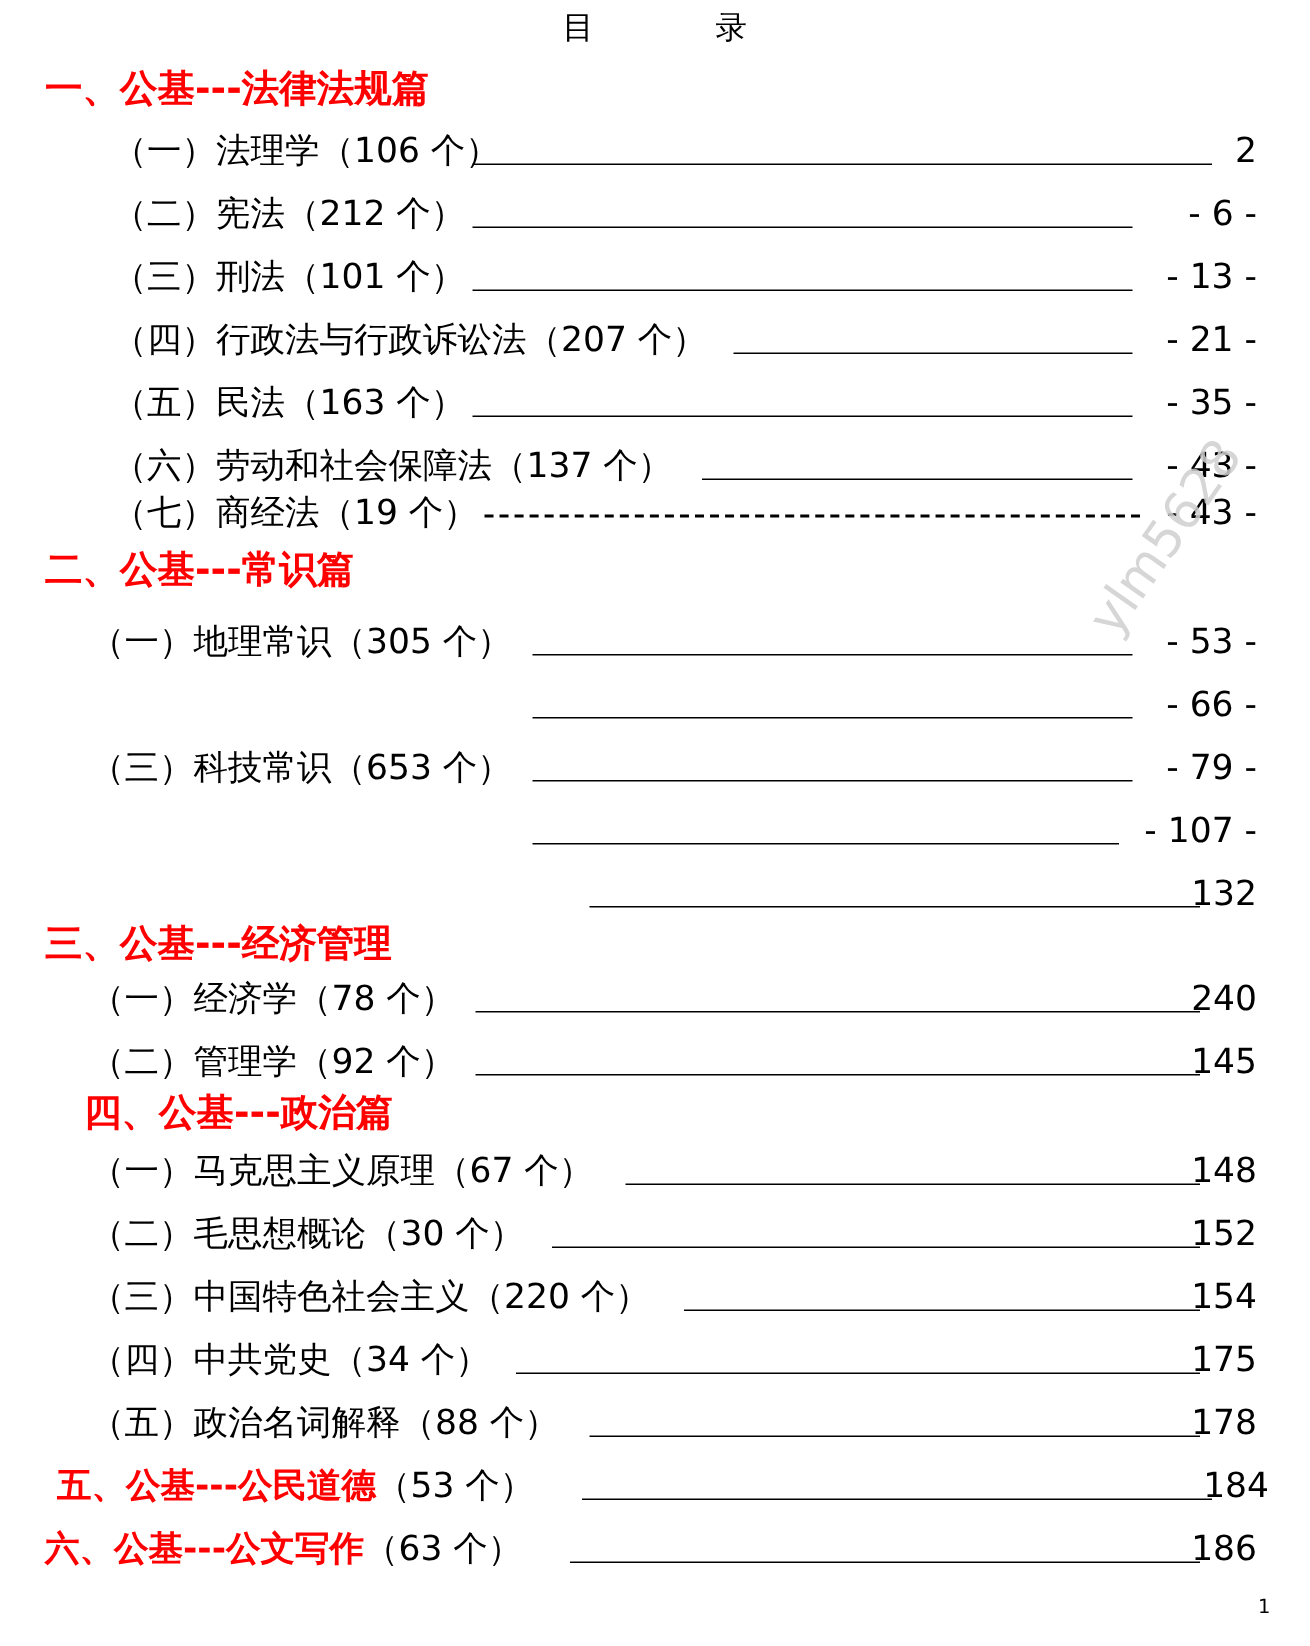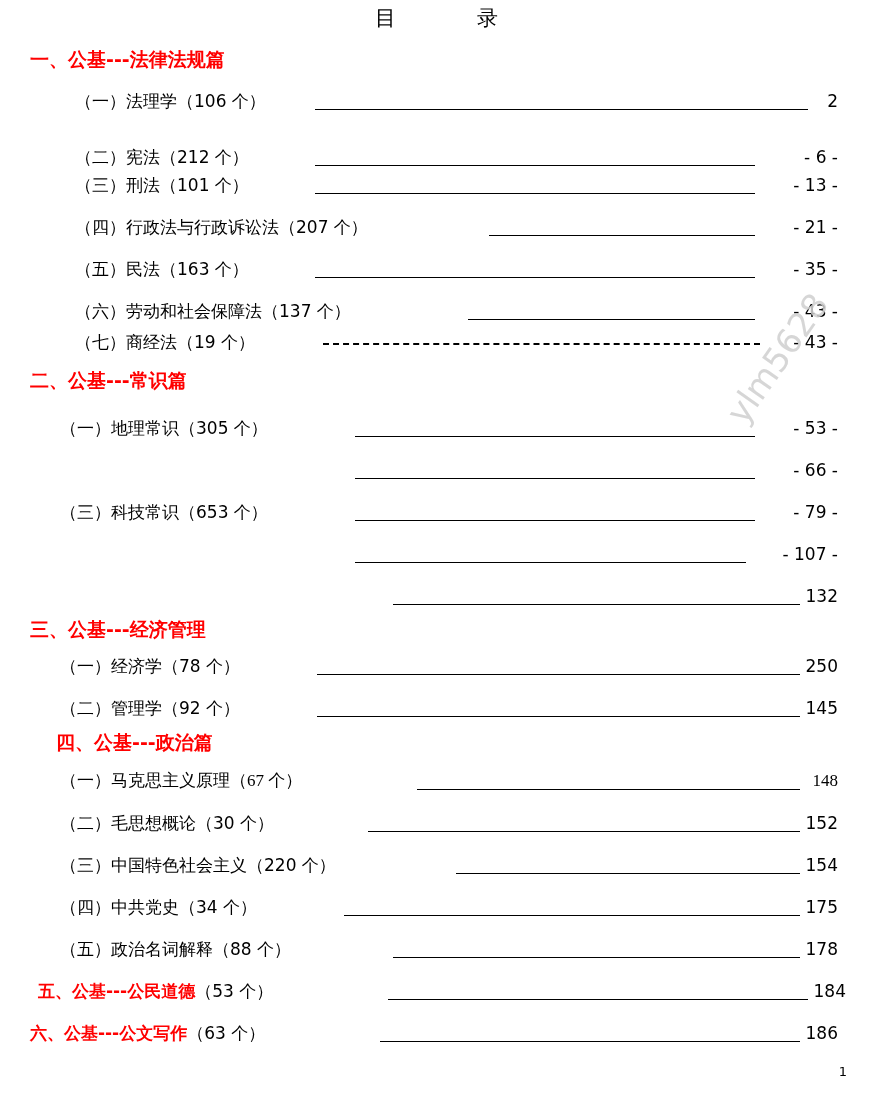--- a/index.html
+++ b/index.html
@@ -1,22 +1,22 @@
 <!DOCTYPE html>
 <html><head>
 <meta charset="utf-8">
 <style>
   html, body { margin: 0; padding: 0; background: #ffffff; }
   body { width: 873px; height: 1097px; position: relative; overflow: hidden;
          font-family: "DejaVu Sans", "Liberation Sans", sans-serif; color: #000; }
   .title { position: absolute; top: 4px; left: 0; width: 873px; text-align: center;
            font-size: 21px; letter-spacing: 30px; padding-left: 30px; box-sizing: border-box; }
-  .sec { position: absolute; left: 30px; font-size: 19px; font-weight: bold; color: #ff0000;
+  .sec { position: absolute; left: 30px; font-size: 25px; font-weight: bold; color: #ff0000;
          white-space: nowrap; line-height: 24px; }
-  .row { position: absolute; height: 26px; line-height: 26px; font-size: 17px; white-space: nowrap; }
+  .row { position: absolute; height: 26px; line-height: 26px; font-size: 23px; white-space: nowrap; }
   .row .label { position: absolute; left: 0; top: 0; }
   .row .label .red { color: #ff0000; font-weight: bold; }
   .row .leader { position: absolute; top: 0; height: 21px; border-bottom: 1.3px solid #000; }
   .row .leader.dash { border-bottom: none; height: 14px; border-bottom: 2px dashed #000; }
   .row .page { position: absolute; top: 0; right: 0; text-align: right; }
   .footer-num { position: absolute; right: 26px; top: 1064px; font-size: 13px; }
   .watermark { position: absolute; left: 718px; top: 408px; font-size: 34px; color: #d0d0d0;
                transform: rotate(-55deg); transform-origin: left top; pointer-events: none;
                font-family: "DejaVu Sans", sans-serif; opacity: .85; }
 </style>
@@ -25,21 +25,21 @@
 
 <div class="title">目　录</div>
 
 <div class="sec" style="top:47px;">一、公基---法律法规篇</div>
 
 <div class="row" style="top:88px; left:75px; width:763px;">
   <span class="label">（一）法理学（106 个）</span>
   <span class="leader" style="left:240px; right:30px;"></span>
   <span class="page">2</span>
 </div>
-<div class="row" style="top:144px; left:75px; width:763px;">
+<div class="row" style="top:130px; left:75px; width:763px;">
   <span class="label">（二）宪法（212 个）</span>
   <span class="leader" style="left:240px; right:83px;"></span>
   <span class="page">- 6 -</span>
 </div>
 <div class="row" style="top:172px; left:75px; width:763px;">
   <span class="label">（三）刑法（101 个）</span>
   <span class="leader" style="left:240px; right:83px;"></span>
   <span class="page">- 13 -</span>
 </div>
 <div class="row" style="top:214px; left:75px; width:763px;">
@@ -86,31 +86,31 @@
 <div class="row" style="top:583px; left:60px; width:778px;">
   <span class="leader" style="left:333px; right:38px;"></span>
   <span class="page">132</span>
 </div>
 
 <div class="sec" style="top:617px;">三、公基---经济管理</div>
 
 <div class="row" style="top:653px; left:60px; width:778px;">
   <span class="label">（一）经济学（78 个）</span>
   <span class="leader" style="left:257px; right:38px;"></span>
-  <span class="page">250</span>
+  <span class="page">240</span>
 </div>
 <div class="row" style="top:695px; left:60px; width:778px;">
   <span class="label">（二）管理学（92 个）</span>
   <span class="leader" style="left:257px; right:38px;"></span>
   <span class="page">145</span>
 </div>
 
 <div class="sec" style="top:730px;margin-left:26px;">四、公基---政治篇</div>
 
-<div class="row" style="top:768px; left:60px; width:778px;font-family:Liberation Serif, serif;">
+<div class="row" style="top:768px; left:60px; width:778px;">
   <span class="label">（一）马克思主义原理（67 个）</span>
   <span class="leader" style="left:357px; right:38px;"></span>
   <span class="page">148</span>
 </div>
 <div class="row" style="top:810px; left:60px; width:778px;">
   <span class="label">（二）毛思想概论（30 个）</span>
   <span class="leader" style="left:308px; right:38px;"></span>
   <span class="page">152</span>
 </div>
 <div class="row" style="top:852px; left:60px; width:778px;">

